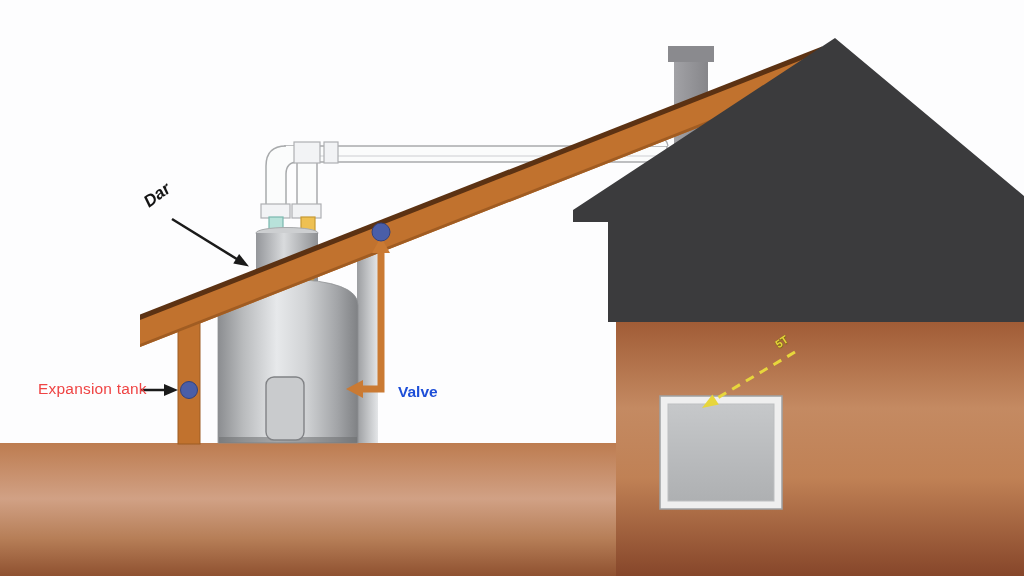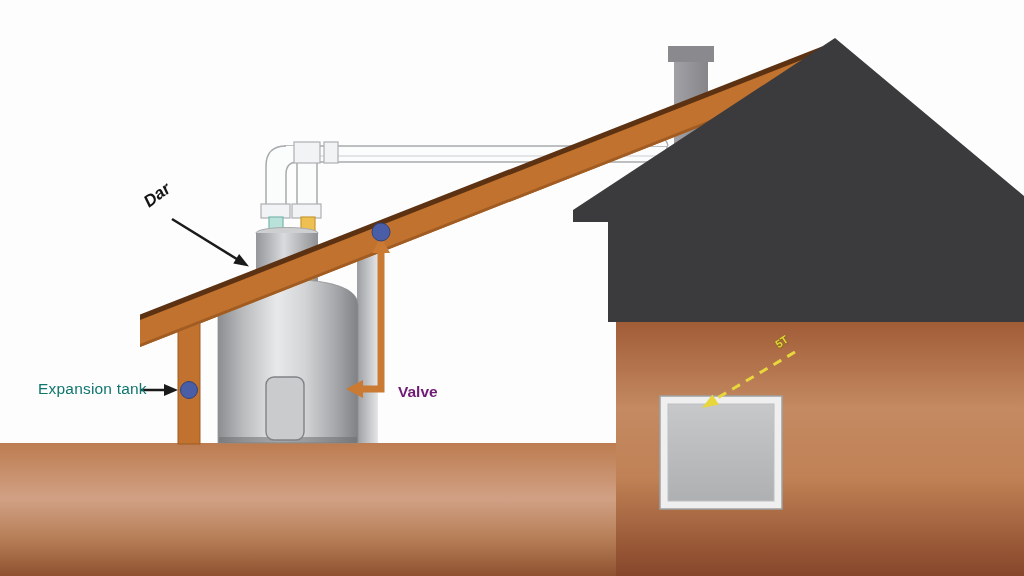--- a/index.html
+++ b/index.html
@@ -6,22 +6,22 @@
   .scene{
     position:relative;width:1024px;height:576px;overflow:hidden;
     background:#fdfdfe;font-family:"Liberation Sans",sans-serif;
   }
   .scene svg{position:absolute;left:0;top:0;}
   .lbl{position:absolute;color:#111;white-space:nowrap;user-select:none;}
   .lbl-rafter{
     left:140px;top:196px;font-size:17px;font-weight:700;font-style:italic;
     transform:rotate(-37deg);transform-origin:left top;color:#141414;
   }
-  .lbl-expansion{left:38px;top:380px;font-size:15.5px;font-weight:400;color:#0f766e;letter-spacing:.2px;}
-  .lbl-valve{left:398px;top:383px;font-size:15.5px;font-weight:600;color:#701a75;}
+  .lbl-expansion{left:38px;top:380px;font-size:15.5px;font-weight:400;color:#ef4444;letter-spacing:.2px;}
+  .lbl-valve{left:398px;top:383px;font-size:15.5px;font-weight:600;color:#1d4ed8;}
   .lbl-window-note{
     left:773px;top:340px;font-size:11px;font-weight:700;
     transform:rotate(-33deg);transform-origin:left top;
     color:#e5d33a;text-shadow:0 0 1px #7a6c12, 0 1px 1px #7a6c12;
   }
 </style>
 </head>
 <body>
 
 <div class="scene">

